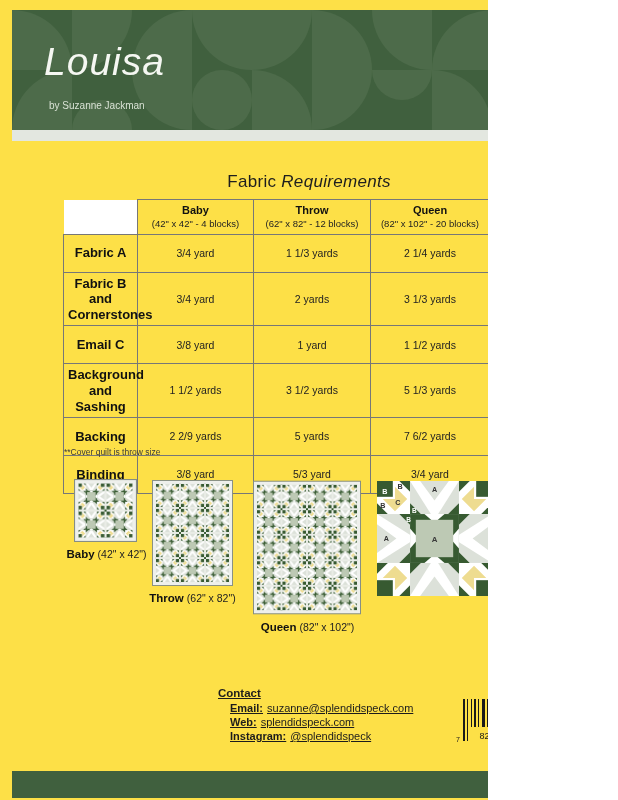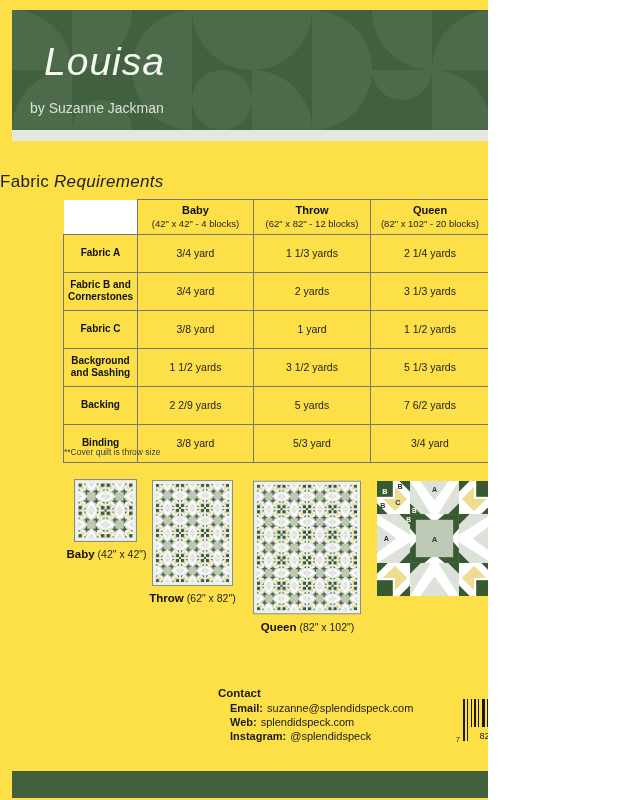--- a/index.html
+++ b/index.html
@@ -4,57 +4,57 @@
 <style>
   html,body{margin:0;padding:0;background:#ffffff;}
   #page{position:relative;width:488px;height:800px;background:#fde047;overflow:hidden;
         font-family:"Liberation Sans", sans-serif;color:#222;}
 
   
   #header{position:absolute;left:12px;top:10px;width:594px;height:120px;background:#40603e;overflow:hidden;}
   #header svg{position:absolute;left:0;top:0;}
   #hdr-title{position:absolute;left:32px;top:30px;font-size:39px;font-style:italic;font-weight:500;
              color:#f5f7f2;letter-spacing:1px;}
-  #hdr-sub{position:absolute;left:18px;top:90px;font-size:14px;color:#d8e1d4;}
+  #hdr-sub{position:absolute;left:37px;top:90px;font-size:10px;color:#d8e1d4;}
   #hdr-strip{position:absolute;left:12px;top:130px;width:594px;height:11px;background:#e3e7e0;}
 
   
-  #fr-title{position:absolute;left:0;top:172px;width:618px;font-size:17px;
+  #fr-title{position:absolute;left:0;top:172px;width:618px;text-align:center;font-size:17px;
             font-weight:500;color:#1e1e1e;letter-spacing:.3px;}
   #fr-title .em{font-style:italic;margin-left:5px;}
   #fr-table-wrap{position:absolute;left:63px;top:199px;width:426px;}
   table.fr{border-collapse:collapse;table-layout:fixed;width:426px;}
   table.fr td,table.fr th{border:1px solid #777;vertical-align:middle;text-align:center;line-height:1.2;}
   table.fr th{padding:4px 2px;}
   table.fr th .cname{font-size:11px;font-weight:bold;color:#111;}
   table.fr th .cdetail{font-size:9.5px;font-weight:normal;color:#222;margin-top:1px;}
   table.fr th.blank{border:none;background:#fff;}
   table.fr td{height:31px;}
-  td.rowlabel{font-size:10px;font-weight:bold;padding:3px 4px;color:#111;}
+  td.rowlabel{font-size:13px;font-weight:bold;padding:3px 4px;color:#111;}
   td.val{font-size:10.5px;padding:3px 2px;color:#222;}
   #fr-footnote{position:absolute;left:64px;top:447px;font-size:8.5px;color:#3a3a3a;}
 
   
   .qlabel{position:absolute;text-align:center;font-size:10.5px;color:#222;white-space:nowrap;}
   .qlabel .qname{font-weight:bold;font-size:11.5px;color:#111;}
   .qlabel .qdims{margin-left:3px;}
   #baby-svg{position:absolute;left:74px;top:479px;}
   #baby-label{left:44px;top:548px;width:125px;}
   #throw-svg{position:absolute;left:152px;top:480px;}
   #throw-label{left:135px;top:592px;width:115px;}
   #queen-svg{position:absolute;left:253px;top:480px;}
   #queen-label{left:240px;top:621px;width:135px;}
   #block-svg{position:absolute;left:377px;top:481px;}
   .blk-label{font-family:"Liberation Sans",sans-serif;font-weight:bold;}
 
   
   #logo{position:absolute;left:55px;top:697px;width:150px;color:#161616;line-height:1;}
   #logo .l1{font-size:28px;font-weight:bold;letter-spacing:-1.5px;}
   #logo .l2{font-size:28px;font-weight:bold;letter-spacing:-1.5px;margin-left:36px;margin-top:-4px;}
-  #contact{position:absolute;left:218px;top:687px;width:210px;font-size:11px;color:#1c1c1c;}
+  #contact{position:absolute;left:218px;top:687px;width:210px;font-size:11px;color:#1c1c1c;text-decoration:underline;}
   #contact .heading{font-weight:bold;font-size:11.5px;margin-bottom:3px;}
   #contact .line{margin-top:2px;padding-left:12px;}
   #contact .lbl{font-weight:bold;}
   #contact .val{margin-left:4px;}
   #sku{position:absolute;left:455px;top:652px;width:118px;text-align:center;font-size:8px;color:#333;}
   #barcode{position:absolute;left:455px;top:697px;}
   .bc-digit{font-family:"Liberation Sans",sans-serif;}
 
   
   #bottom-bar{position:absolute;left:12px;top:771px;width:594px;height:27px;background:#40603e;}
@@ -177,21 +177,21 @@
         <td class="val">1 1/3 yards</td>
         <td class="val">2 1/4 yards</td>
       </tr>
       <tr>
         <td class="rowlabel">Fabric B and Cornerstones</td>
         <td class="val">3/4 yard</td>
         <td class="val">2 yards</td>
         <td class="val">3 1/3 yards</td>
       </tr>
       <tr>
-        <td class="rowlabel">Fabric C</td>
+        <td class="rowlabel">Email C</td>
         <td class="val">3/8 yard</td>
         <td class="val">1 yard</td>
         <td class="val">1 1/2 yards</td>
       </tr>
       <tr>
         <td class="rowlabel">Background and Sashing</td>
         <td class="val">1 1/2 yards</td>
         <td class="val">3 1/2 yards</td>
         <td class="val">5 1/3 yards</td>
       </tr>

